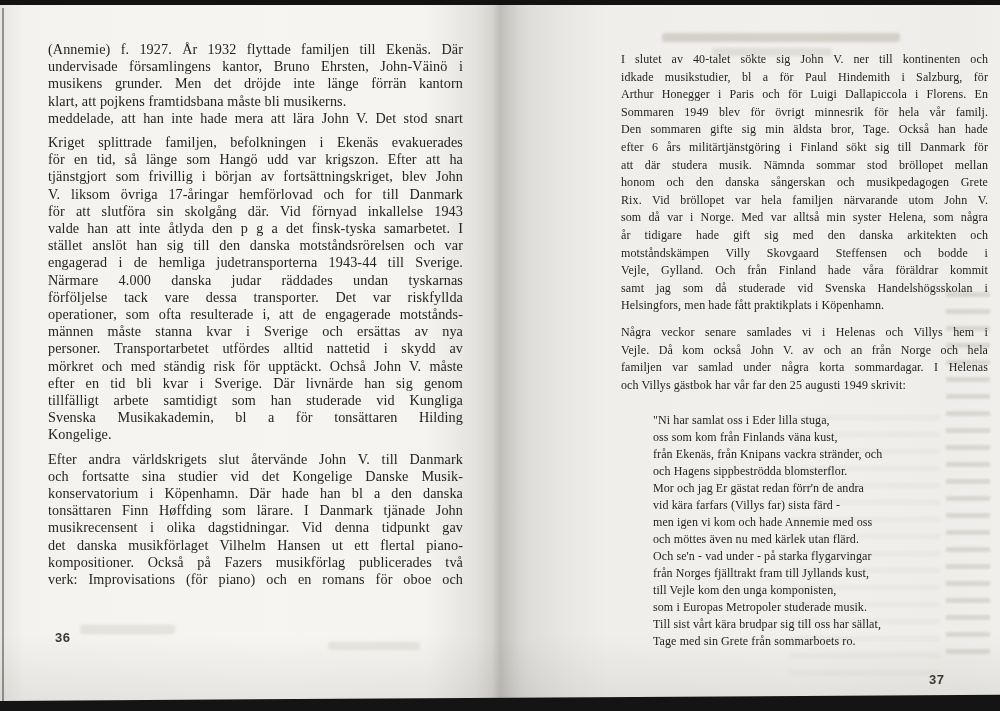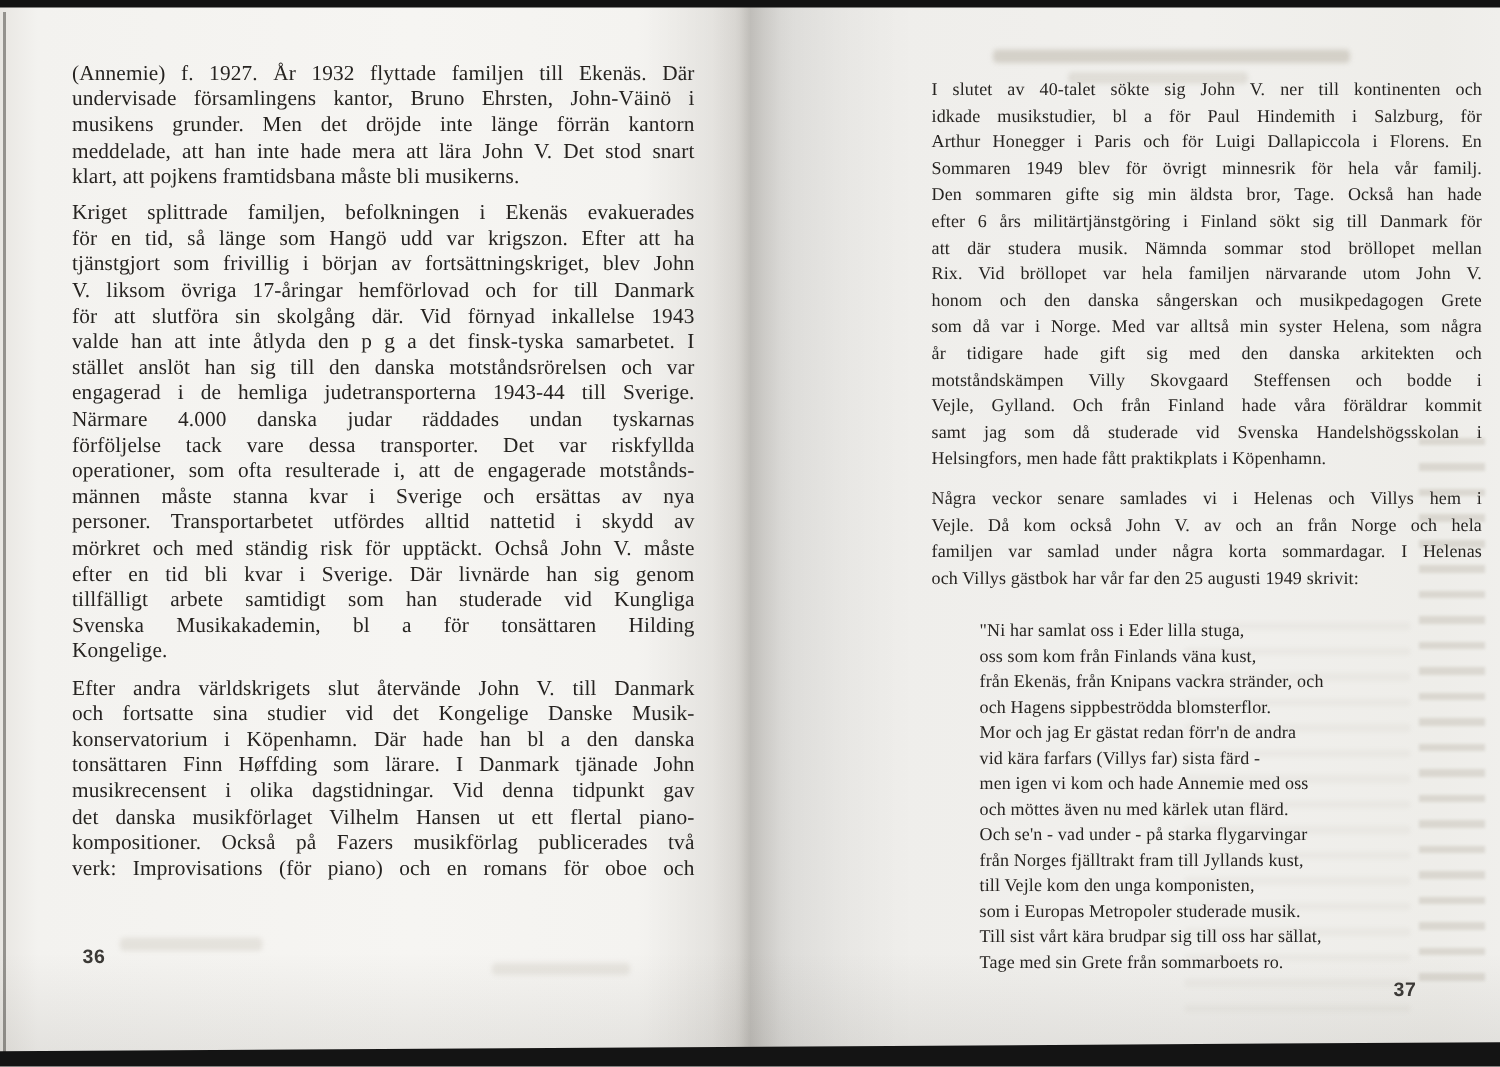--- a/index.html
+++ b/index.html
@@ -55,21 +55,21 @@
     white-space:nowrap;letter-spacing:0.1px;
   }
   .tline.last{text-align-last:left;-moz-text-align-last:left;}
   .poem{margin:18px 0 0 32px;line-height:17px;}
   .poemline{white-space:nowrap;letter-spacing:0.1px;}
   .page-number{
     position:absolute;font-family:"Liberation Sans","DejaVu Sans",sans-serif;
     font-weight:bold;font-size:13px;color:#3b3936;letter-spacing:0.5px;
   }
   .page-number-left{left:55px;top:630px;}
-  .page-number-right{left:929px;top:652px;}
+  .page-number-right{left:929px;top:672px;}
   
   .ghost{position:absolute;pointer-events:none;filter:blur(1.6px);border-radius:3px;
     background:rgba(150,140,120,0.30);}
   .ghost-col{
     position:absolute;pointer-events:none;filter:blur(1.2px);
     background:repeating-linear-gradient(to bottom,
       rgba(138,128,110,0.20) 0 5px, rgba(138,128,110,0) 5px 17px);
   }
   .ghost-area{
     position:absolute;pointer-events:none;filter:blur(1.5px);opacity:0.5;
@@ -92,22 +92,22 @@
   <div class="ghost" style="left:80px;top:625px;width:95px;height:9px;opacity:.55;"></div>
   <div class="ghost" style="left:328px;top:642px;width:92px;height:8px;opacity:.5;"></div>
   <div class="ghost-col" style="left:946px;top:292px;width:44px;height:372px;"></div>
   <div class="ghost-area" style="left:790px;top:415px;width:150px;height:270px;"></div>
 
   <div class="textblock textblock-left">
       <div class="para">
         <div class="tline">(Annemie) f. 1927. År 1932 flyttade familjen till Ekenäs. Där</div>
         <div class="tline">undervisade församlingens kantor, Bruno Ehrsten, John-Väinö i</div>
         <div class="tline">musikens grunder. Men det dröjde inte länge förrän kantorn</div>
+        <div class="tline last">klart, att pojkens framtidsbana måste bli musikerns.</div>
         <div class="tline">meddelade, att han inte hade mera att lära John V. Det stod snart</div>
-        <div class="tline last">klart, att pojkens framtidsbana måste bli musikerns.</div>
       </div>
       <div class="para">
         <div class="tline">Kriget splittrade familjen, befolkningen i Ekenäs evakuerades</div>
         <div class="tline">för en tid, så länge som Hangö udd var krigszon. Efter att ha</div>
         <div class="tline">tjänstgjort som frivillig i början av fortsättningskriget, blev John</div>
         <div class="tline">V. liksom övriga 17-åringar hemförlovad och for till Danmark</div>
         <div class="tline">för att slutföra sin skolgång där. Vid förnyad inkallelse 1943</div>
         <div class="tline">valde han att inte åtlyda den p g a det finsk-tyska samarbetet. I</div>
         <div class="tline">stället anslöt han sig till den danska motståndsrörelsen och var</div>
         <div class="tline">engagerad i de hemliga judetransporterna 1943-44 till Sverige.</div>
@@ -137,22 +137,22 @@
   <div class="textblock textblock-right">
     <div>
         <div class="para">
           <div class="tline">I slutet av 40-talet sökte sig John V. ner till kontinenten och</div>
           <div class="tline">idkade musikstudier, bl a för Paul Hindemith i Salzburg, för</div>
           <div class="tline">Arthur Honegger i Paris och för Luigi Dallapiccola i Florens. En</div>
           <div class="tline">Sommaren 1949 blev för övrigt minnesrik för hela vår familj.</div>
           <div class="tline">Den sommaren gifte sig min äldsta bror, Tage. Också han hade</div>
           <div class="tline">efter 6 års militärtjänstgöring i Finland sökt sig till Danmark för</div>
           <div class="tline">att där studera musik. Nämnda sommar stod bröllopet mellan</div>
+          <div class="tline">honom och den danska sångerskan och musikpedagogen Grete</div>
           <div class="tline">Rix. Vid bröllopet var hela familjen närvarande utom John V.</div>
-          <div class="tline">honom och den danska sångerskan och musikpedagogen Grete</div>
           <div class="tline">som då var i Norge. Med var alltså min syster Helena, som några</div>
           <div class="tline">år tidigare hade gift sig med den danska arkitekten och</div>
           <div class="tline">motståndskämpen Villy Skovgaard Steffensen och bodde i</div>
           <div class="tline">Vejle, Gylland. Och från Finland hade våra föräldrar kommit</div>
           <div class="tline">samt jag som då studerade vid Svenska Handelshögsskolan i</div>
           <div class="tline last">Helsingfors, men hade fått praktikplats i Köpenhamn.</div>
         </div>
         <div class="para">
           <div class="tline">Några veckor senare samlades vi i Helenas och Villys hem i</div>
           <div class="tline">Vejle. Då kom också John V. av och an från Norge och hela</div>

